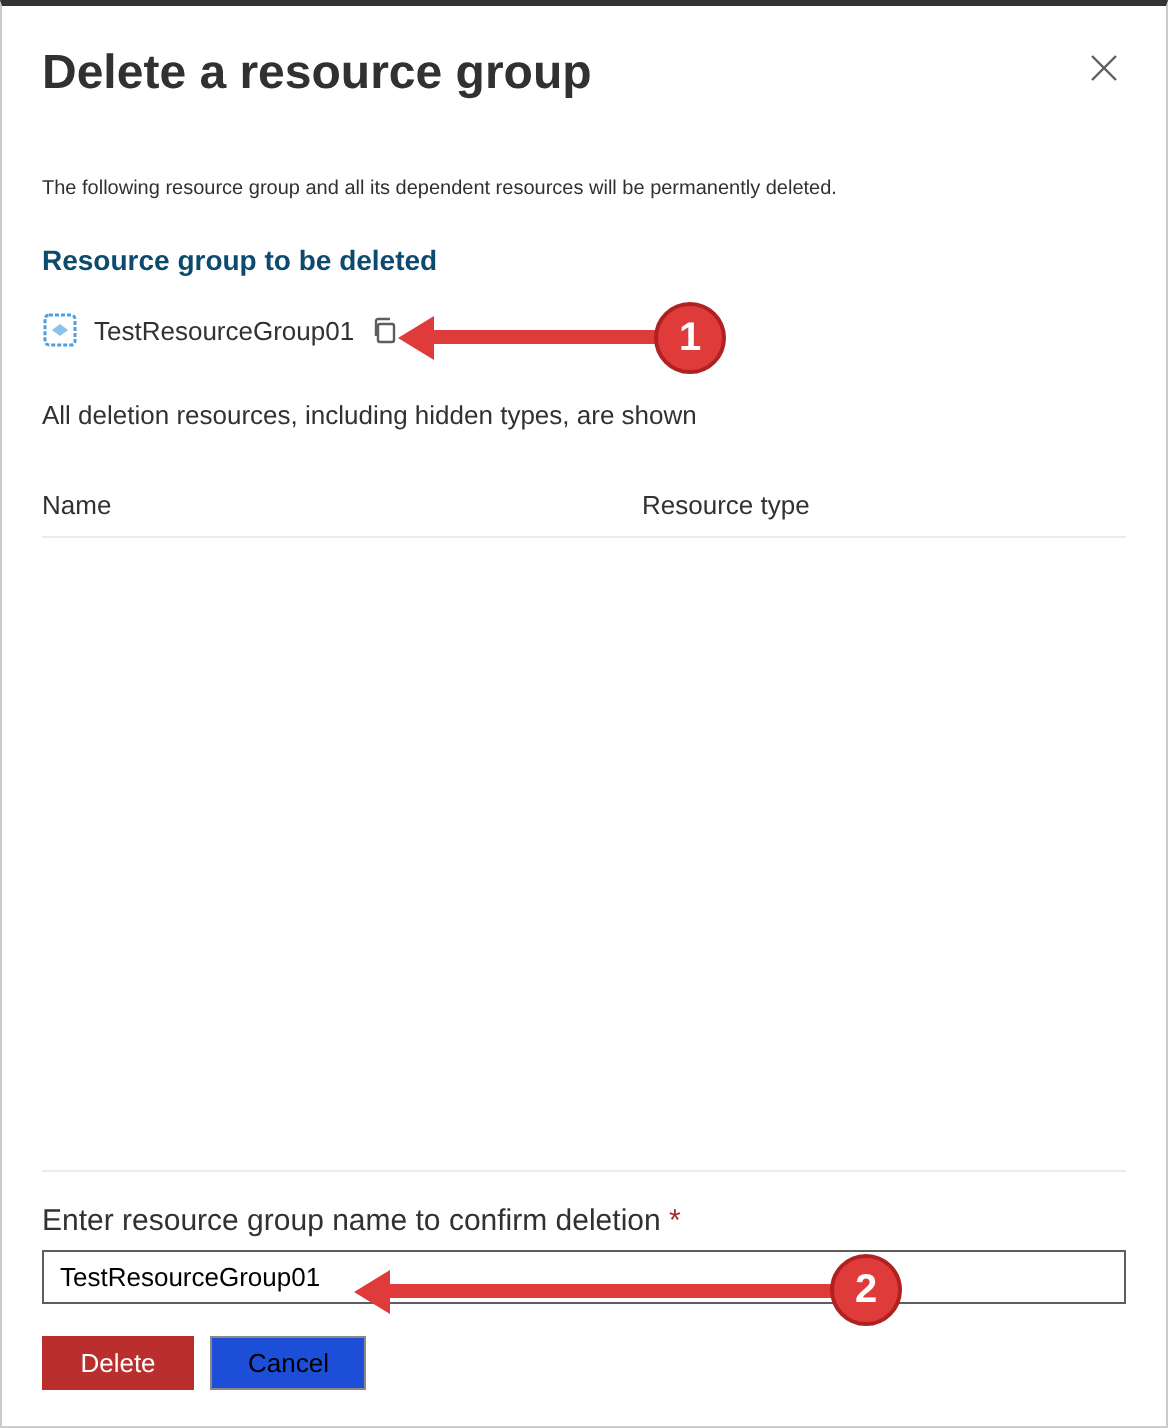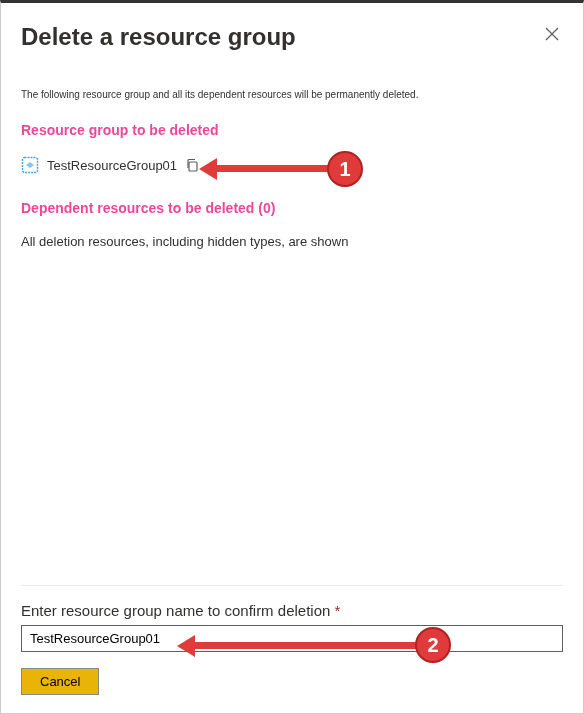--- a/index.html
+++ b/index.html
@@ -46,21 +46,21 @@
       height: 14px;
     }
     .warning {
       font-size: 10px;
       color: #323130;
       margin-bottom: 22px;
     }
     .section-title {
       font-size: 14px;
       font-weight: 600;
-      color: #ec4899;
+      color: #0c4a6e;
       margin-bottom: 18px;
     }
     .rg-row {
       display: flex;
       align-items: center;
       gap: 8px;
       margin-bottom: 26px;
       position: relative;
     }
     .rg-icon {
@@ -127,21 +127,21 @@
     .btn-row {
       display: flex;
       gap: 8px;
     }
     .btn {
       padding: 5px 18px;
       font-size: 13px;
       font-family: inherit;
       cursor: pointer;
       border: 1px solid #8a8886;
-      background: #eab308;
+      background: #1d4ed8;
       min-width: 76px;
     }
     .btn-delete {
       background: #ba2e2e;
       border-color: #ba2e2e;
       color: #fff;
     }
     
     .anno {
       position: absolute;
@@ -205,34 +205,38 @@
     </span>
     <span class="rg-name">TestResourceGroup01</span>
     <span class="copy-icon">
       <svg viewBox="0 0 14 14" width="14" height="14" fill="none" stroke="#605e5c" stroke-width="1.2">
         <rect x="4" y="4" width="8" height="9" rx="1"></rect>
         <path d="M3 10 V2.5 A1 1 0 0 1 4 1.5 H10"></path>
       </svg>
     </span>
   </div>
 
-  <h2 class="section-title">Dependent resources to be deleted (0)</h2>
 
   <p class="dep-text">All deletion resources, including hidden types, are shown</p>
 
+  <div class="table-header">
+    <div class="col-name">Name</div>
+    <div class="col-type">Resource type</div>
+  </div>
 
   <div class="spacer"></div>
 
   <div class="footer">
     <label class="confirm-label">
       <span>Enter resource group name to confirm deletion</span>
       <span class="req">*</span>
     </label>
     <input class="confirm-input" type="text" value="TestResourceGroup01" style="">
     <div class="btn-row">
+      <button class="btn btn-delete">Delete</button>
       <button class="btn">Cancel</button>
     </div>
   </div>
 
 </div>
 
 <div class="anno" style="left:198px; top:155px;">
   <div class="arrow-head" style="left:0; top:0;"></div>
   <div class="arrow-shaft" style="left:15px; top:7px; width:120px;"></div>
 </div>

